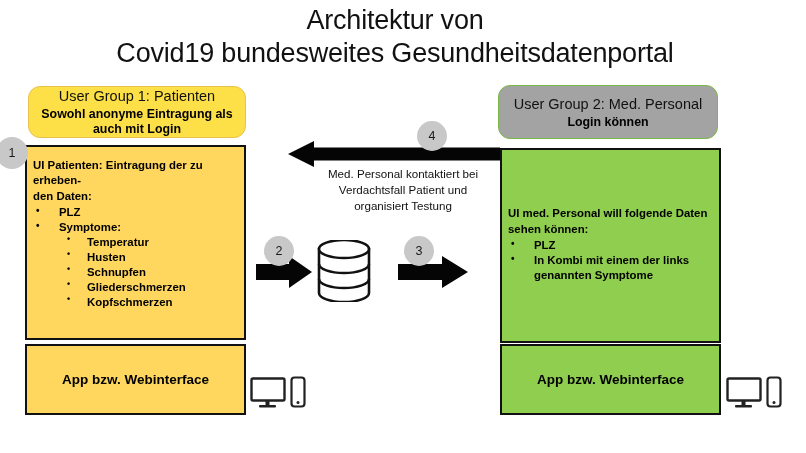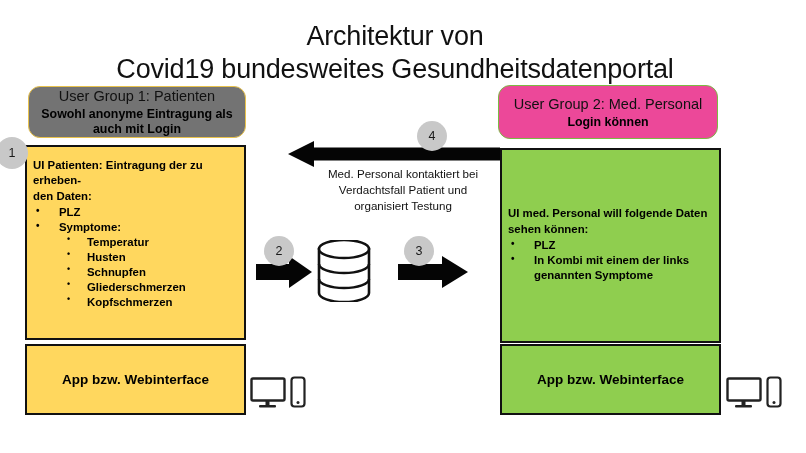--- a/index.html
+++ b/index.html
@@ -16,21 +16,21 @@
     width: 806px;
     height: 453px;
     background: #ffffff;
     overflow: hidden;
   }
 
   
   .title {
     position: absolute;
     left: 0;
-    top: 20px;
+    top: 4px;
     width: 790px;
     text-align: center;
     font-size: 27px;
     font-weight: 400;
     line-height: 1.22;
     color: #111111;
     letter-spacing: -0.2px;
   }
   .title-line { display: block; white-space: nowrap; }
 
@@ -54,26 +54,26 @@
   }
   .header-box .line2 {
     font-size: 12.4px;
     font-weight: bold;
     line-height: 1.2;
     color: #000;
     margin-top: 2px;
   }
   #hdr-left {
     left: 28px; top: 86px; width: 218px; height: 52px;
-    background: #737373;
+    background: #fde047;
     border: 1px solid #E8C24C;
   }
   #hdr-right {
     left: 498px; top: 85px; width: 220px; height: 54px;
-    background: #ec4899;
+    background: #a3a3a3;
     border: 1px solid #7CB944;
   }
 
   
   .panel {
     position: absolute;
     box-sizing: border-box;
     border: 2.5px solid #111111;
   }
   #panel-left {

